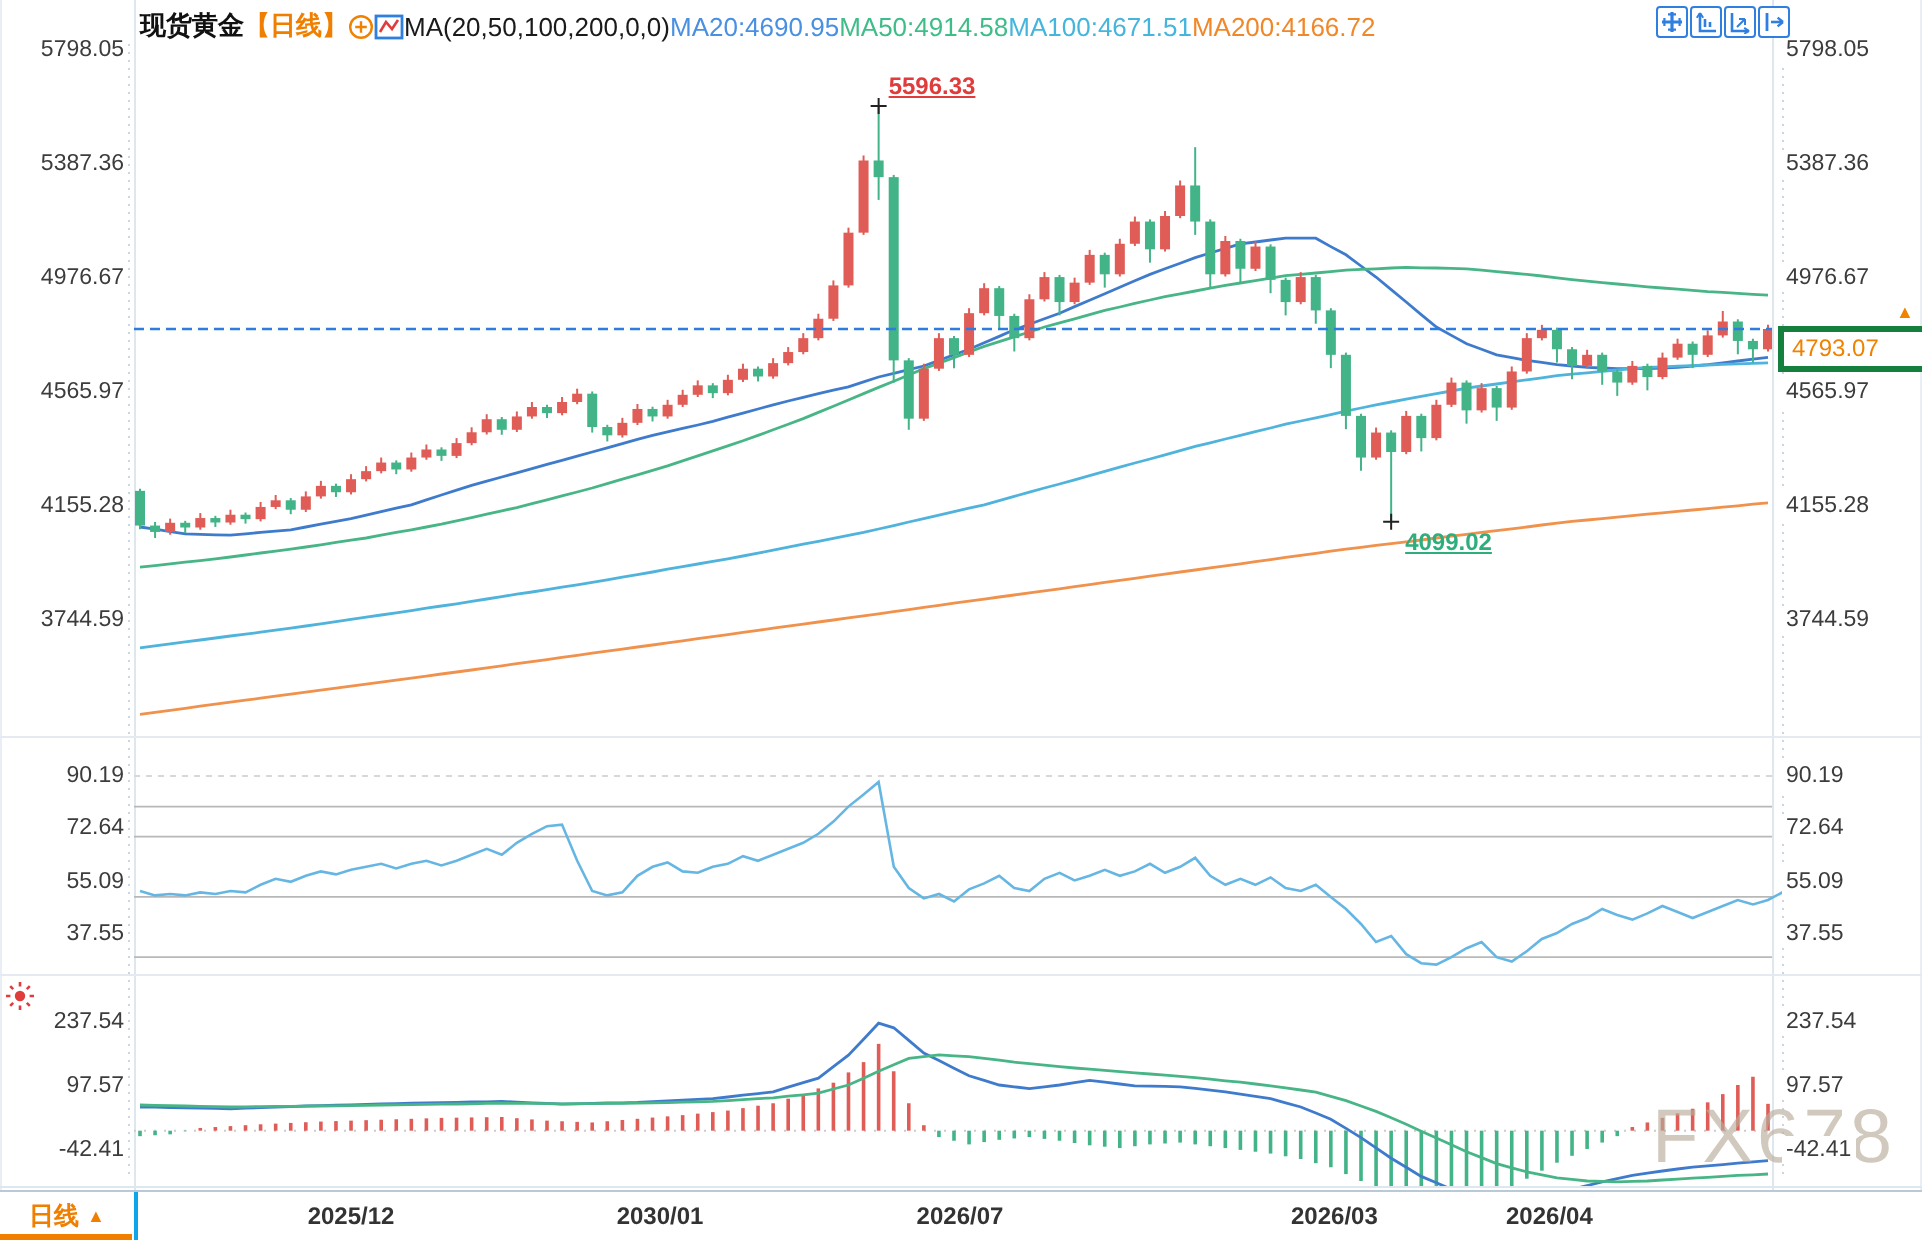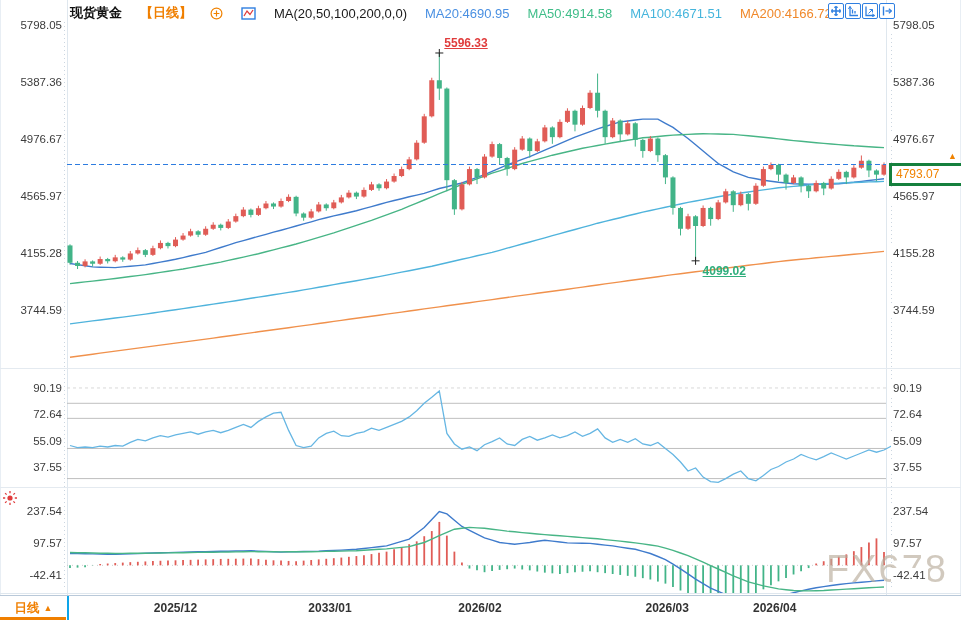--- a/index.html
+++ b/index.html
@@ -1,19 +1,19 @@
 <!DOCTYPE html>
 <html><head>
 <meta charset="utf-8">
 <style>
   html,body{margin:0;padding:0;background:#fff;}
   #app{position:relative;width:961px;height:620px;background:#fff;overflow:hidden;
        font-family:"Liberation Sans",sans-serif;-webkit-font-smoothing:antialiased;}
   #chart{position:absolute;left:0;top:0;}
-  .hdr{position:absolute;display:flex;align-items:center;gap:18px;font-size:13px;color:#1a1a1a;white-space:nowrap;z-index:5;}
+  .hdr{position:absolute;display:flex;align-items:center;gap:0;font-size:13px;color:#1a1a1a;white-space:nowrap;z-index:5;}
   .hdr .sym{font-weight:bold;color:#111;}
   .hdr .per{font-weight:bold;color:#f07f00;}
   .legend-item{font-size:13px;}
   .toolbar{position:absolute;left:828px;top:3px;display:flex;gap:1px;z-index:6;}
   .tb-btn{width:16px;height:16px;border:1px solid #2f7fe0;border-radius:2px;background:#fff;
           display:flex;align-items:center;justify-content:center;cursor:pointer;box-sizing:border-box;}
   .axis-label{position:absolute;font-size:11.5px;color:#3c3c3c;background:#fff;line-height:14px;z-index:4;padding:0 2px;}
   .axis-left{width:58px;text-align:right;left:2px;}
   .axis-right{left:891px;text-align:left;}
   .anno{position:absolute;font-size:12px;font-weight:bold;z-index:5;text-decoration:underline;}
@@ -507,20 +507,20 @@
     </div>
 
   <div id="timeline">
     <div id="tf-cell">
       <span class="tf-label">日线</span>
       <span class="tf-arrow">▲</span>
       <div id="tf-underline"></div>
     </div>
     <div id="months">
         <div class="month-label" style="left: 175.519px;">2025/12</div>
-        <div class="month-label" style="left: 330.028px;">2033/01</div>
-        <div class="month-label" style="left: 480.015px;">2026/02</div>
+        <div class="month-label" style="left: 330.028px;">2030/01</div>
+        <div class="month-label" style="left: 480.015px;">2026/07</div>
         <div class="month-label" style="left: 620.204px; margin-left: 47px;">2026/03</div>
         <div class="month-label" style="left: 774.713px;">2026/04</div>
       </div>
   </div>
 
 </div>
 
 </body></html>

